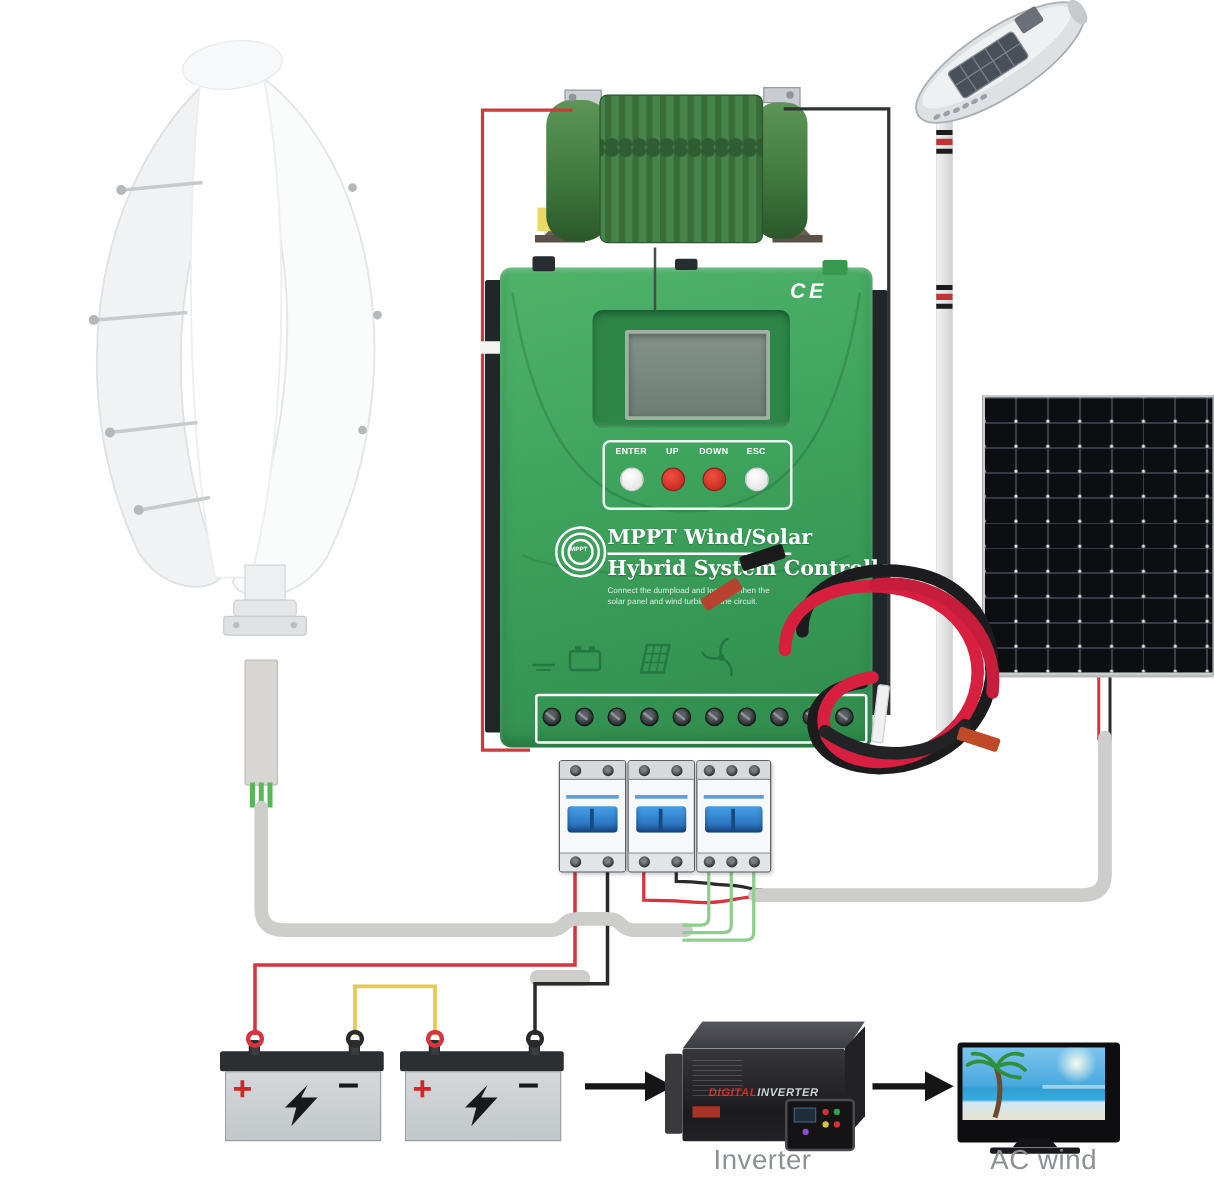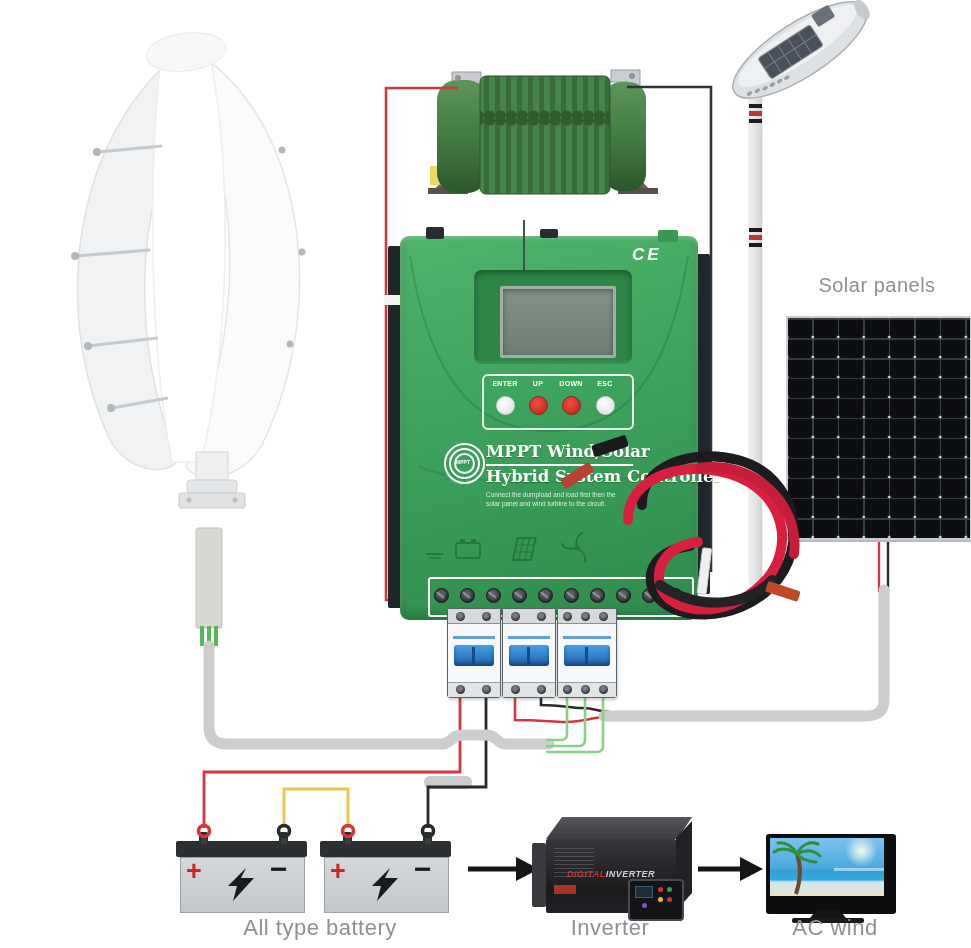--- a/index.html
+++ b/index.html
@@ -2,21 +2,21 @@
 <html><head>
 <meta charset="utf-8">
 <style>
   html,body{margin:0;padding:0;background:#ffffff;}
   #canvas{position:relative;width:971px;height:948px;background:#ffffff;overflow:hidden;
           font-family:"Liberation Sans",sans-serif;}
   .abs{position:absolute;}
   svg{display:block;}
   .lbl{position:absolute;color:#8c9196;font-size:22px;letter-spacing:.5px;text-align:center;}
   
-  #controller{left:388px;top:232px;width:322px;height:392px;z-index:4;}
+  #controller{left:388px;top:210px;width:322px;height:392px;z-index:4;}
   .ctl-face{left:12px;top:4px;width:298px;height:384px;border-radius:9px;
             background:linear-gradient(165deg,#4fb36a 0%,#3da25c 45%,#2f8b4c 100%);
             box-shadow:inset 0 2px 4px rgba(255,255,255,.25), inset 0 -6px 10px rgba(0,40,15,.25);}
   .ctl-side{background:#20262a;border-radius:2px;}
   .ctl-tab{background:#272d30;border-radius:2px;}
   .lcd-recess{left:86px;top:38px;width:158px;height:94px;background:#2d8647;border-radius:8px;
               box-shadow:inset 0 3px 6px rgba(0,30,10,.45), inset 0 -2px 3px rgba(255,255,255,.15);}
   .lcd-screen{left:112px;top:54px;width:110px;height:66px;background:linear-gradient(#83918a,#6e7d74);
               border:3px solid #a2b0a4;border-radius:2px;box-shadow:inset 0 2px 5px rgba(0,0,0,.35);}
   .btn-panel{left:94px;top:142px;width:148px;height:52px;border:2px solid #eafbef;border-radius:6px;}
@@ -218,21 +218,20 @@
     <path d="M 209 646 L 209 727 Q 209 744 227 744 L 442 744 C 452 744 450 735 462 735 L 486 735 C 498 735 496 744 506 744 L 549 744" fill="none" stroke="#cdcdcb" stroke-width="11" stroke-linecap="round"></path>
 
     <g fill="none" stroke="#8ccf8a" stroke-width="2.6">
       <path d="M 567 690 L 567 734 Q 567 740 561 740 L 546 740"></path>
       <path d="M 585 690 L 585 740 Q 585 746 579 746 L 546 746"></path>
       <path d="M 603 690 L 603 746 Q 603 752 597 752 L 546 752"></path>
     </g>
   </svg>
 
   <div id="solar-panel" class="abs"></div>
-  <div class="lbl" style="left:792px;top:274px;width:170px;font-size:20px;z-index:2;">Solar panels</div>
 
   <div id="controller" class="abs">
     <div class="abs ctl-side" style="left:0;top:14px;width:15px;height:362px;"></div>
     <div class="abs ctl-side" style="left:307px;top:22px;width:15px;height:340px;"></div>
     <div class="abs" style="left:-4px;top:63px;width:18px;height:10px;background:#f4f4f2;"></div>
     <div class="abs ctl-face" style="position:absolute;"></div>
     <div class="abs ctl-tab" style="left:38px;top:-5px;width:18px;height:12px;"></div>
     <div class="abs ctl-tab" style="left:152px;top:-3px;width:18px;height:9px;"></div>
     <div class="abs" style="left:270px;top:-2px;width:20px;height:12px;background:#37984f;border-radius:2px;"></div>
 
@@ -363,21 +362,20 @@
     <div class="bat-nub" style="left:23px;"></div>
     <div class="bat-nub" style="left:103px;"></div>
     <div class="bat-bar"></div>
     <div class="bat-body"></div>
     <div class="bat-plus">+</div>
     <div class="bat-minus">−</div>
     <svg class="abs" style="left:50px;top:40px;" width="30" height="36" viewBox="0 0 30 36">
       <polygon points="20,0 2,18 11,18 7,33 28,10 15,10" fill="#17191a"></polygon>
     </svg>
   </div>
-  <div class="lbl" style="left:210px;top:915px;width:220px;z-index:4;">All type battery</div>
 
   <div id="inverter" class="abs">
     <div class="abs inv-top"></div>
     <div class="abs inv-right"></div>
     <div class="abs inv-bracket"></div>
     <div class="abs inv-front">
       <div class="inv-text">
         <span style="color:#d22b22;">DIGITAL</span><span style="color:#cfd2d5;">INVERTER</span>
       </div>
       <div class="abs" style="left:8px;top:46px;width:22px;height:9px;background:#a83326;"></div>

